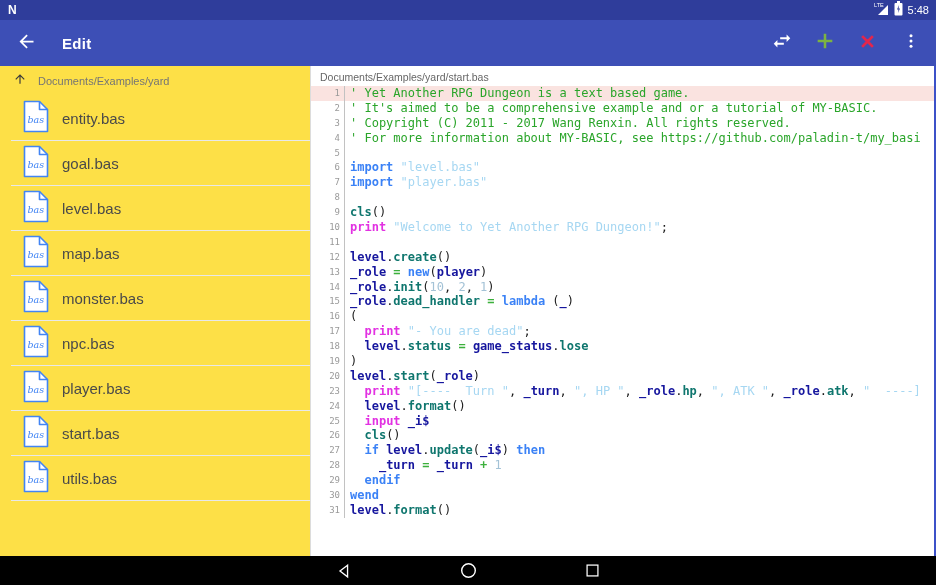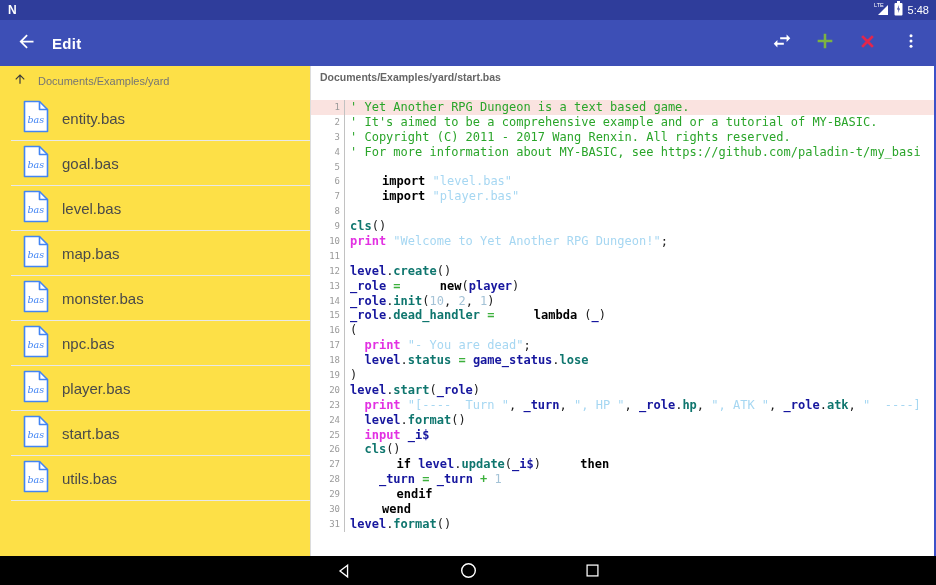--- a/index.html
+++ b/index.html
@@ -9,45 +9,45 @@
   
   .status-bar { height:20px; background:#2F3D9B; display:flex; align-items:center; justify-content:space-between; padding:0 7px 0 8px; }
   .status-left { color:#fff; font-weight:bold; font-size:12px; }
   .status-right { display:flex; align-items:center; gap:5px; }
   .status-time { color:#fff; font-size:11px; font-weight:normal; }
 
   
   .app-bar { height:46px; background:#3D4FB6; display:flex; align-items:center; }
   .icon-btn { height:46px; display:flex; align-items:center; justify-content:center; cursor:pointer; }
   .back-btn { width:52px; }
-  .app-title { color:#fff; font-size:15px; font-weight:bold; letter-spacing:.3px; margin-left:0; }
+  .app-title { color:#fff; font-size:15px; font-weight:bold; letter-spacing:.3px; margin-left:10px; }
   .appbar-spacer { flex:1; }
   .action-btn { width:43px; }
   .appbar-right { padding-right:4px; display:flex; }
 
   
   .content { position:absolute; top:66px; bottom:29px; left:0; right:0; display:flex; }
 
   
   .file-panel { width:311px; border-right:1px solid #DCDCDC; background:#fde047; overflow:hidden; }
   .file-header { height:30px; display:flex; align-items:center; padding-left:13px; gap:11px; }
   .file-path { font-size:11px; color:#757575; }
   .file-item { height:45px; display:flex; align-items:center; padding-left:12px; gap:13px; border-bottom:1px solid #E8E8E8; cursor:pointer;margin-left:11px; }
   .file-label { font-size:15px; color:#4a4a4a; }
 
   
   .editor-panel { flex:1; background:#fff; border-right:2px solid #3C51C8; overflow:hidden; display:flex; flex-direction:column; }
-  .editor-path { font-size:10.5px; color:#666; padding:5px 0 2px 9px; height:34px;font-weight:bold; }
+  .editor-path { font-size:10.5px; color:#666; padding:5px 0 2px 9px; height:20px; }
   .code-area { font-family:"DejaVu Sans Mono", monospace; font-size:12px; line-height:14.9px; overflow:hidden; }
   .code-row { display:flex; height:14.9px; white-space:pre; }
   .code-row.hl { background:#FAE3E0; }
   .gutter { width:34px; flex:0 0 34px; text-align:right; padding-right:4px; border-right:1px solid #C2C2C2; color:#9a9a9a; font-size:9px; line-height:14.9px; }
   .code-text { padding-left:5px; }
   .tok-cm { color:#2AA52A; }
-  .tok-kw { color:#000000; font-weight:bold;margin-left:32px; }
+  .tok-kw { color:#3b82f6; font-weight:bold; }
   .tok-mg { color:#E231E2; font-weight:bold; }
   .tok-fn { color:#0f766e; font-weight:bold; }
   .tok-id { color:#16169E; font-weight:bold; }
   .tok-st { color:#A6D7F2; }
   .tok-nu { color:#A3C2D6; }
   .tok-op { color:#3CB03C; font-weight:bold; }
   .tok-pl { color:#1a1a1a; }
 
   
   .nav-bar { position:absolute; left:0; right:0; bottom:0; height:29px; background:#000; display:flex; align-items:center; justify-content:center; gap:104px; }

